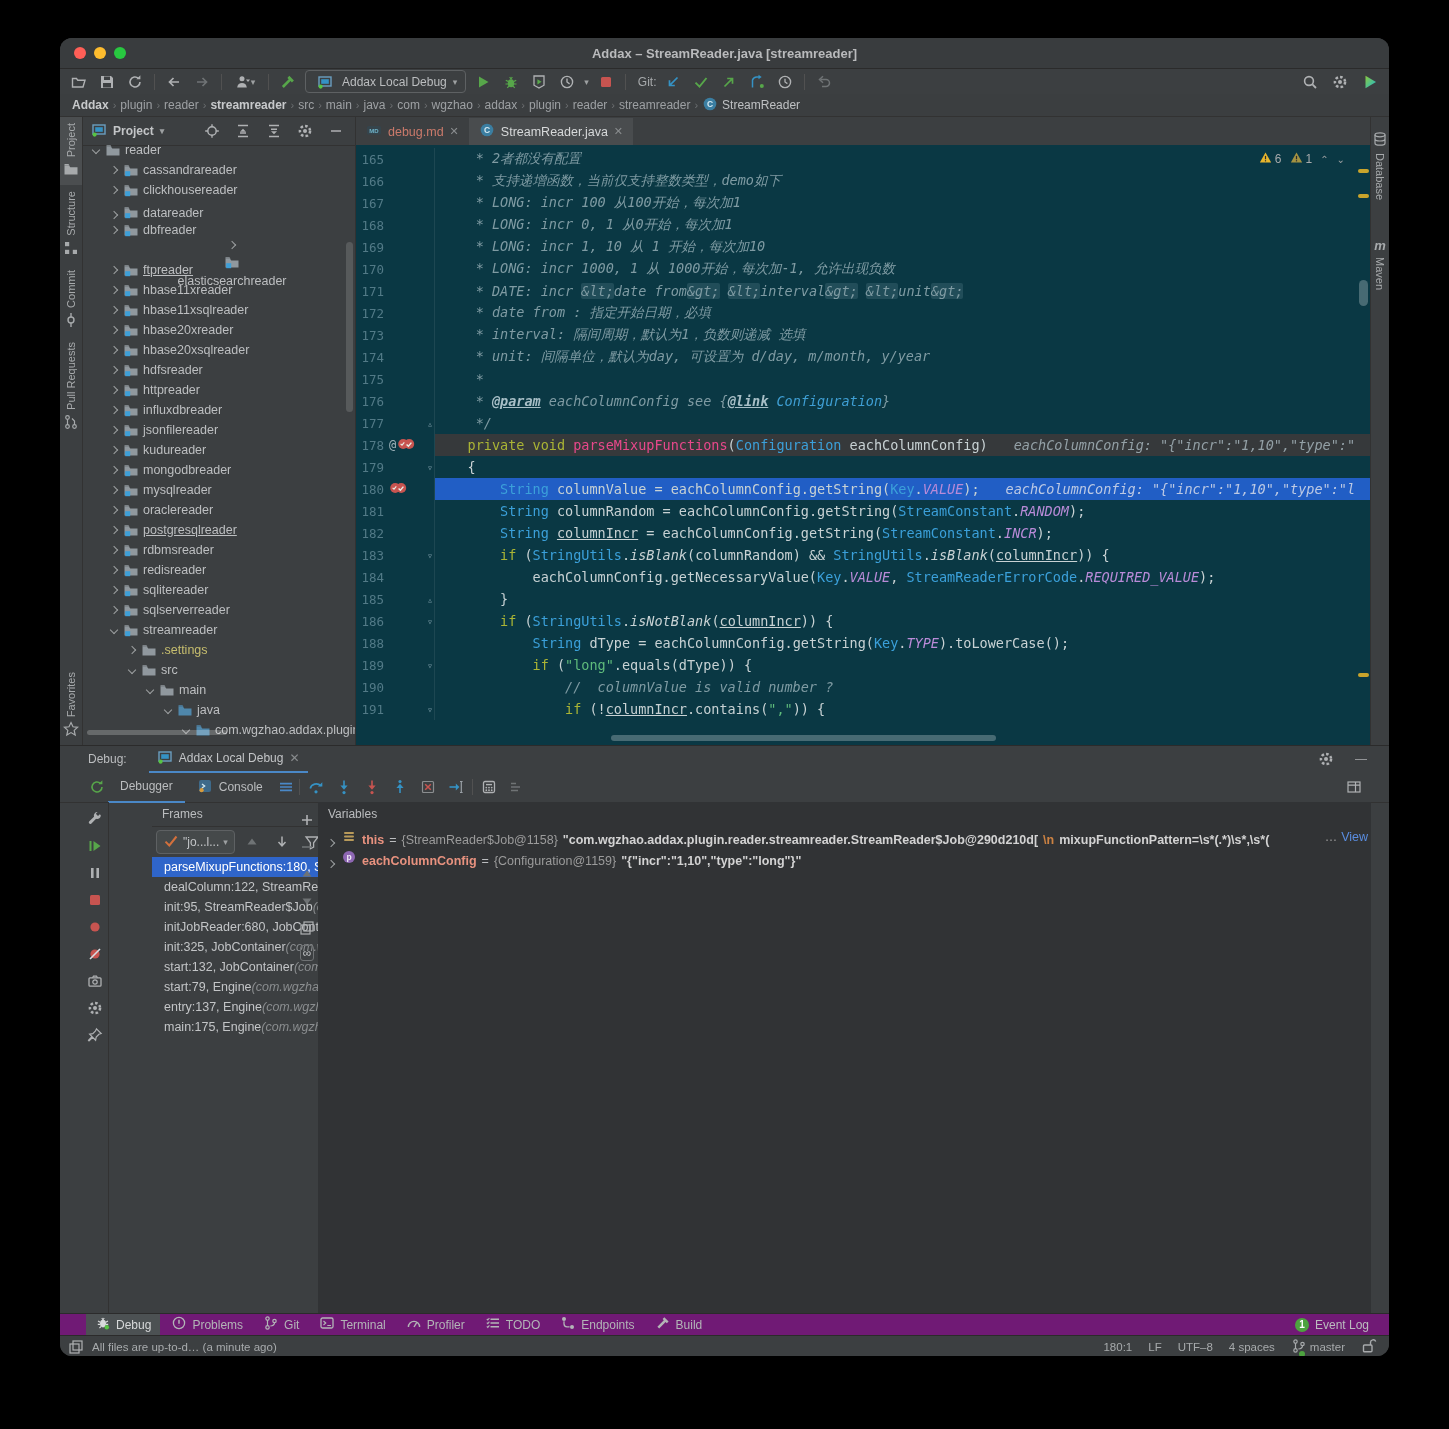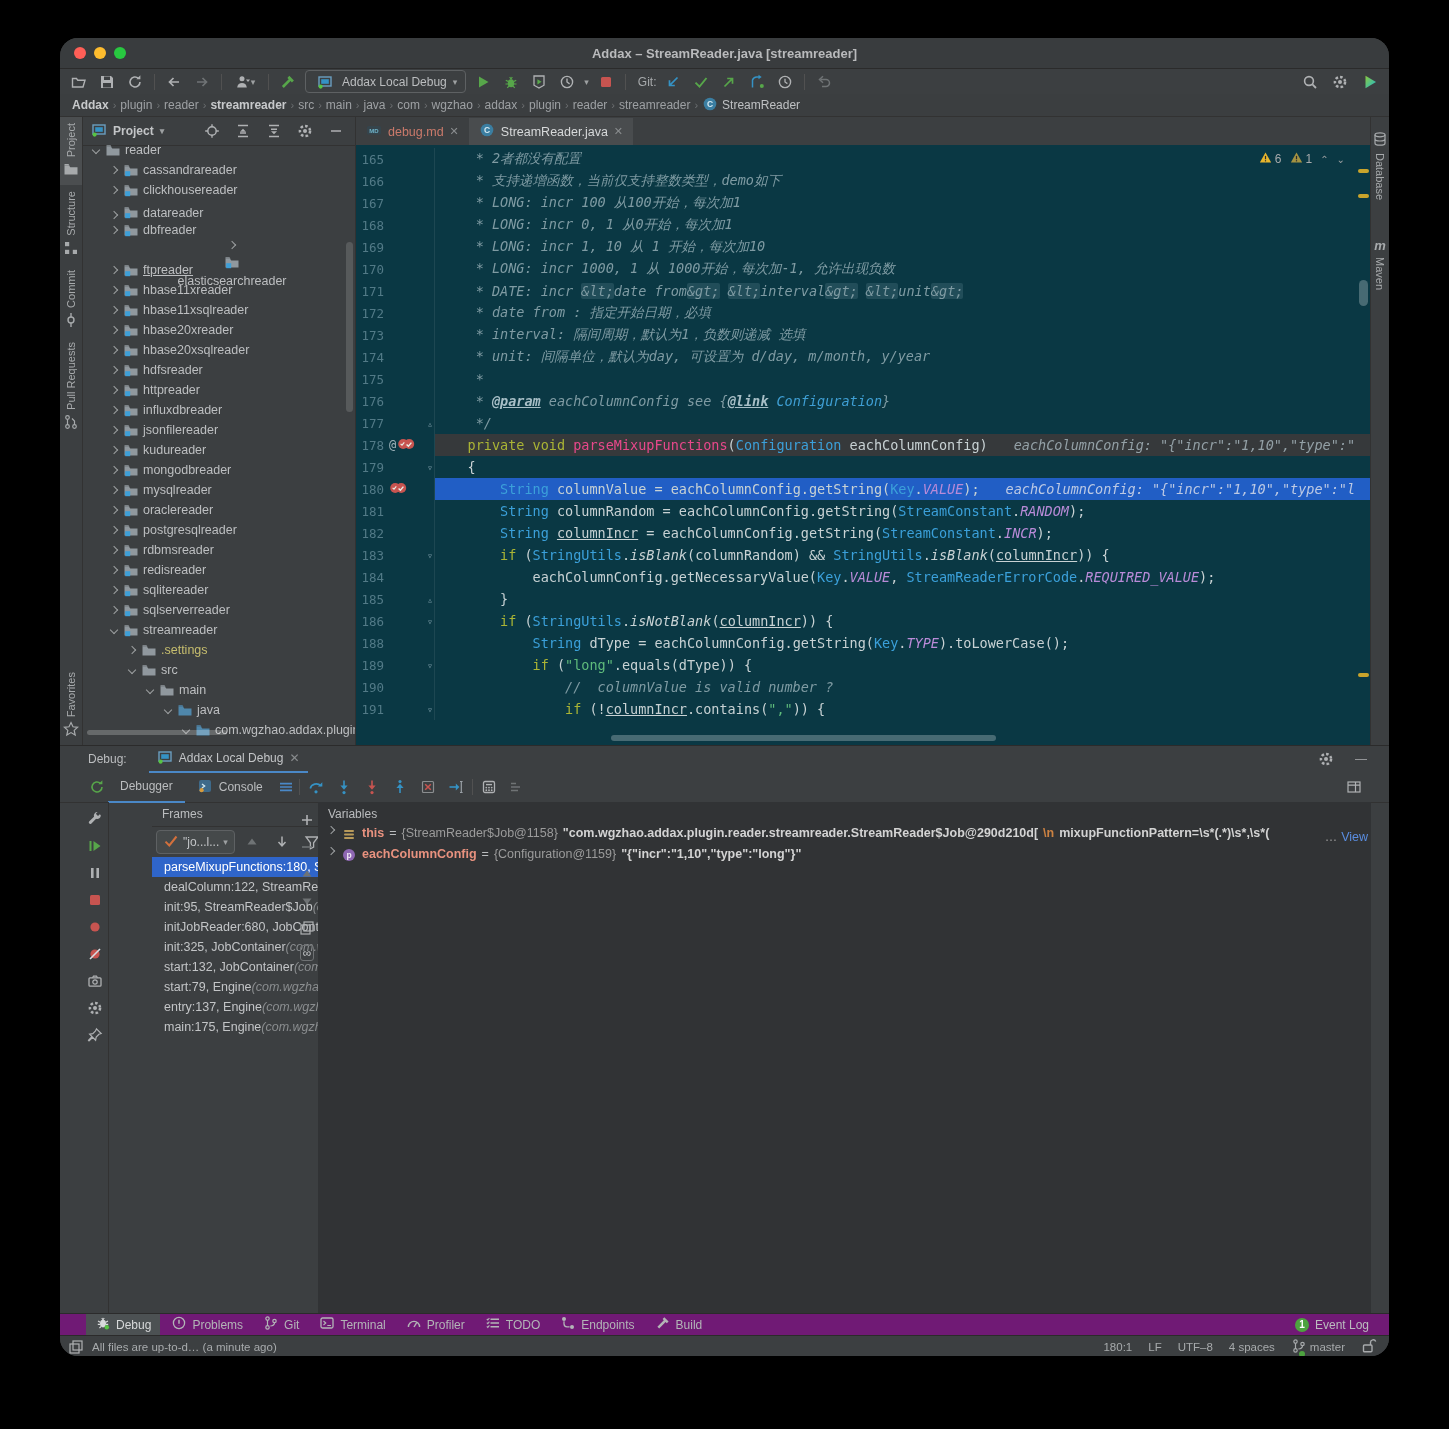--- a/index.html
+++ b/index.html
@@ -1,17 +1,17 @@
 <!DOCTYPE html>
 <html><head>
 <meta charset="utf-8">
 <style>
   html,body{margin:0;padding:0;background:#000;}
   .page{position:relative;width:1449px;height:1429px;background:#000;font-family:"Liberation Sans",sans-serif;overflow:hidden;}
-  .window{position:absolute;left:60px;top:38px;width:1329px;height:1318px;background:#3c3f41;border-radius:18px;overflow:hidden;box-shadow:0 18px 50px rgba(0,0,0,.7);color:#bbbdbf;font-size:12px;}
+  .window{position:absolute;left:60px;top:38px;width:1329px;height:1318px;background:#3c3f41;border-radius:12px;overflow:hidden;box-shadow:0 18px 50px rgba(0,0,0,.7);color:#bbbdbf;font-size:12px;}
   
   .titlebar{position:absolute;left:0;top:0;right:0;height:30px;background:#393c3e;border-bottom:1px solid #2b2b2b;display:flex;align-items:center;}
   .lights{display:flex;gap:8px;margin-left:14px;}
   .light{width:12px;height:12px;border-radius:50%;}
   .title{position:absolute;left:0;right:0;text-align:center;font-weight:bold;color:#b9babc;font-size:13px;pointer-events:none;}
   
   .toolbar{position:absolute;left:0;top:31px;right:0;height:25px;display:flex;align-items:center;gap:6px;padding:0 8px;}
   .tbi{width:22px;height:20px;display:flex;align-items:center;justify-content:center;color:#afb1b3;flex:0 0 auto;}
   .tbi svg{display:block;}
   .tb-div{width:1px;height:16px;background:#515151;margin:0 2px;flex:0 0 auto;}
@@ -105,21 +105,21 @@
   .thread-row{height:30px;display:flex;align-items:center;gap:6px;padding:0 4px;}
   .thread-combo{display:flex;align-items:center;gap:4px;height:22px;border:1px solid #5e6163;border-radius:4px;padding:0 6px;background:#45494a;color:#c3c5c7;max-width:108px;overflow:hidden;white-space:nowrap;}
   .flist{overflow:hidden;}
   .frow{height:20px;display:flex;align-items:center;padding-left:12px;white-space:nowrap;overflow:hidden;font-size:12.5px;color:#c3c5c7;}
   .frow .fdim{color:#8a8d8f;font-style:italic;}
   .frow.sel{background:#2f65ca;color:#fff;}
   .mini-strip{position:absolute;left:236px;top:0;width:22px;bottom:0;border-right:1px solid #323232;display:flex;flex-direction:column;align-items:center;gap:7px;padding-top:8px;color:#9da0a2;}
   .inf-box{border:1px solid #6e7173;border-radius:3px;padding:0 2px;font-size:12px;color:#c3c5c7;}
   .vars-col{position:absolute;left:258px;top:0;right:18px;bottom:0;background:#313335;}
   .vars-col .sect-title{border-bottom:none;}
-  .vrow{height:21px;display:flex;align-items:flex-start;gap:5px;padding-left:10px;white-space:nowrap;overflow:hidden;position:relative;font-size:12.5px;}
+  .vrow{height:21px;display:flex;align-items:flex-end;gap:5px;padding-left:10px;white-space:nowrap;overflow:hidden;position:relative;font-size:12.5px;}
   .vchev{width:8px;height:8px;position:relative;flex:0 0 auto;}
   .vchev::before{content:"";position:absolute;left:0;top:1px;width:5px;height:5px;border-right:1.5px solid #9da0a2;border-top:1.5px solid #9da0a2;transform:rotate(45deg);}
   .vname{color:#e8927f;font-weight:bold;}
   .veq{color:#bbbdbf;}
   .vref{color:#9b9b9b;}
   .vval{color:#d3d3d3;font-weight:bold;}
   .vnl{color:#cc8242;font-weight:bold;}
   .vellip{color:#9b9b9b;}
   .vlink{color:#5a8de0;}
   .view-abs{position:absolute;right:3px;top:0;height:100%;display:flex;align-items:center;gap:4px;background:#313335;padding-left:5px;}
@@ -628,21 +628,21 @@
               <span class="chev r"></span>
               <span class="ticon">
                 <svg viewBox="0 0 16 16" width="16" height="16">
                   <path d="M1.5 4.8h4.5l1.3 1.7H14.5v7H1.5z" fill="#90989e"></path>
                   <path d="M1.5 4.8V3.2h4l1 1.6" fill="#90989e"></path>
                   <rect x="2.2" y="9.2" width="5" height="5" fill="#3d9fd8"></rect>
                 </svg>
               </span>
               <span class="tlabel">oraclereader</span>
             </div>
-            <div class="trow" style="padding-left: 26px;">
+            <div class="trow" style="padding-left: 26px; text-decoration: underline;">
               <span class="chev r"></span>
               <span class="ticon">
                 <svg viewBox="0 0 16 16" width="16" height="16">
                   <path d="M1.5 4.8h4.5l1.3 1.7H14.5v7H1.5z" fill="#90989e"></path>
                   <path d="M1.5 4.8V3.2h4l1 1.6" fill="#90989e"></path>
                   <rect x="2.2" y="9.2" width="5" height="5" fill="#3d9fd8"></rect>
                 </svg>
               </span>
               <span class="tlabel">postgresqlreader</span>
             </div>

